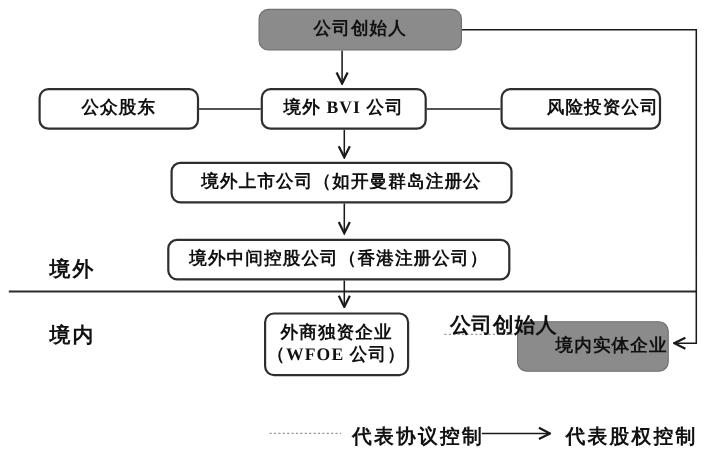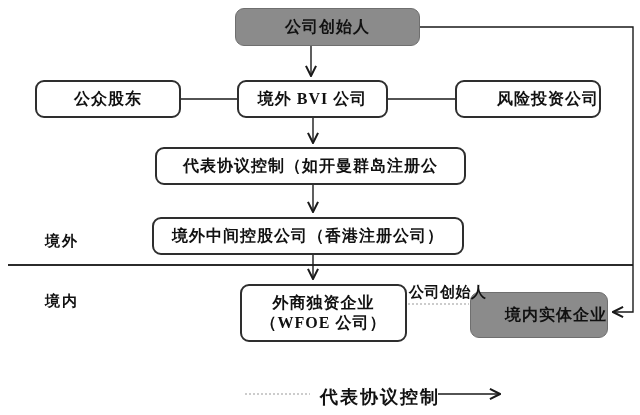--- a/index.html
+++ b/index.html
@@ -8,21 +8,21 @@
     font-family:"Liberation Serif","DejaVu Serif",serif;font-weight:bold;color:#111;
   }
   .lines{position:absolute;left:0;top:0;width:640px;height:415px;}
   .node{
     position:absolute;display:flex;align-items:center;justify-content:center;
     background:#fff;border:2px solid #2e2e2e;border-radius:9px;
     font-size:16px;letter-spacing:1px;text-align:center;line-height:1.25;
     box-sizing:border-box;
   }
   .node.gray{background:#8b8b8b;border:1px solid #6f6f6f;}
-  .lbl{position:absolute;font-size:15px;letter-spacing:2px;white-space:nowrap;}
+  .lbl{position:absolute;font-size:19px;letter-spacing:2px;white-space:nowrap;}
   .legend-lbl{position:absolute;font-size:18px;letter-spacing:2px;white-space:nowrap;}
   .wfoe-inner span{display:block;}
 </style>
 </head>
 <body>
 
 <div class="canvas">
 
   <svg class="lines" viewBox="0 0 640 415" xmlns="http://www.w3.org/2000/svg">
     <defs>
@@ -64,37 +64,38 @@
 
   <div class="node" style="left:237px;top:80px;width:151px;height:38px;">
     <span>境外 BVI 公司</span>
   </div>
 
   <div class="node" style="left:455px;top:80px;width:146px;height:38px;padding-left:40px;">
     <span>风险投资公司</span>
   </div>
 
   <div class="node" style="left:155px;top:147px;width:311px;height:38px;">
-    <span>代表协议控制（如开曼群岛注册公</span>
+    <span>境外上市公司（如开曼群岛注册公</span>
   </div>
 
   <div class="node" style="left:152px;top:217px;width:312px;height:38px;text-align:right;">
     <span>境外中间控股公司（香港注册公司）</span>
   </div>
 
-  <div class="node" style="left:240px;top:284px;width:167px;height:58px;justify-content:center;">
+  <div class="node" style="left:240px;top:284px;width:132px;height:58px;justify-content:center;">
     <div class="wfoe-inner">
       <span>外商独资企业</span>
       <span>（WFOE 公司）</span>
     </div>
   </div>
 
   <div class="node gray" style="left:470px;top:292px;width:138px;height:46px;justify-content:flex-end;">
     <span>境内实体企业</span>
   </div>
 
   <div class="lbl" style="left:45px;top:232px;">境外</div>
   <div class="lbl" style="left:45px;top:272px;margin-top:20px;">境内</div>
   <div class="lbl" style="left:409px;top:283px;letter-spacing:0.5px;">公司创始人</div>
 
   <div class="legend-lbl" style="left:320px;top:385px;">代表协议控制</div>
+  <div class="legend-lbl" style="left:514px;top:385px;">代表股权控制</div>
 
 </div>
 
 </body></html>

